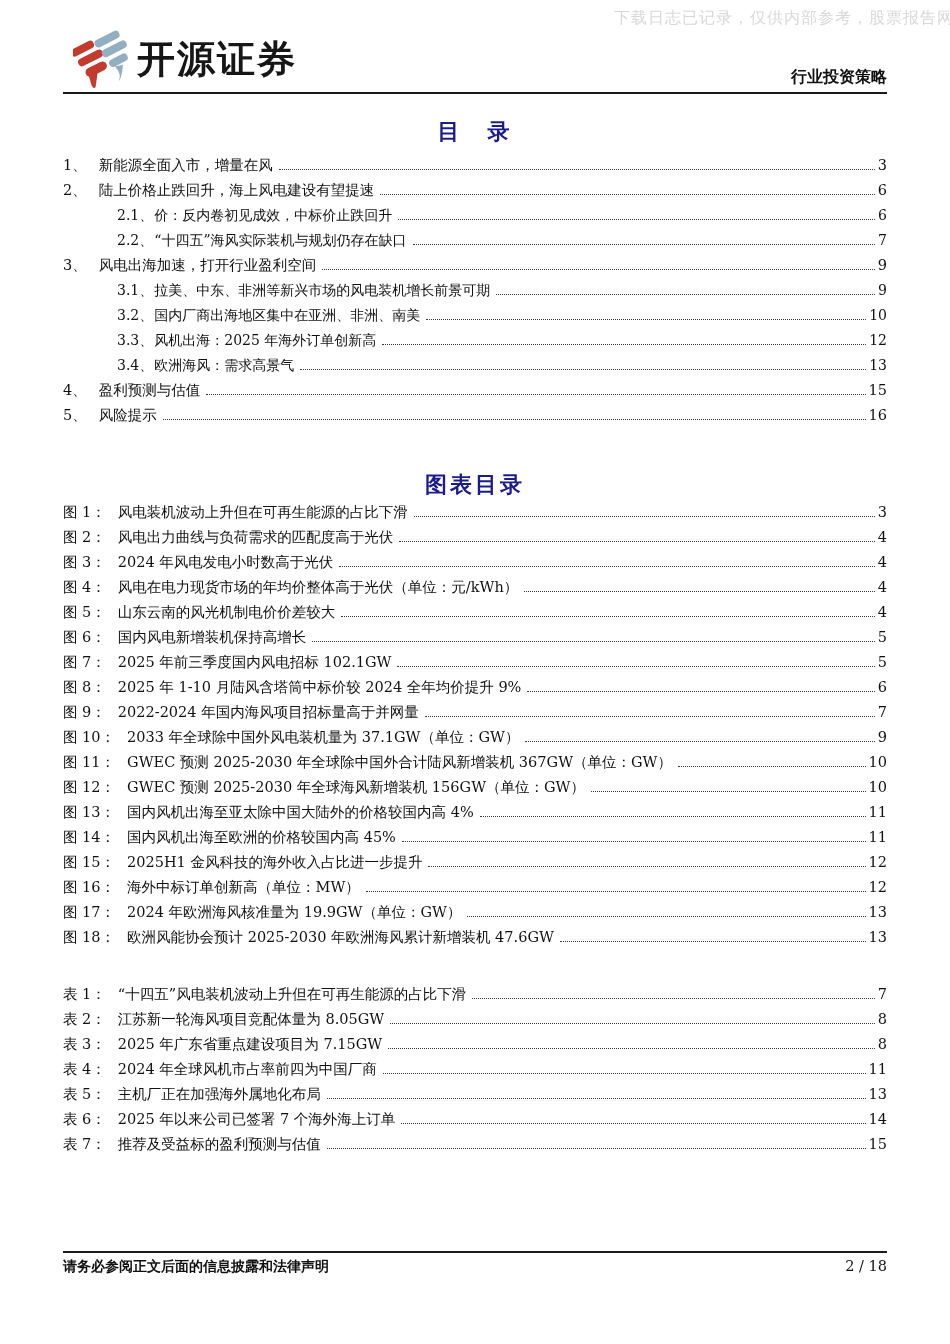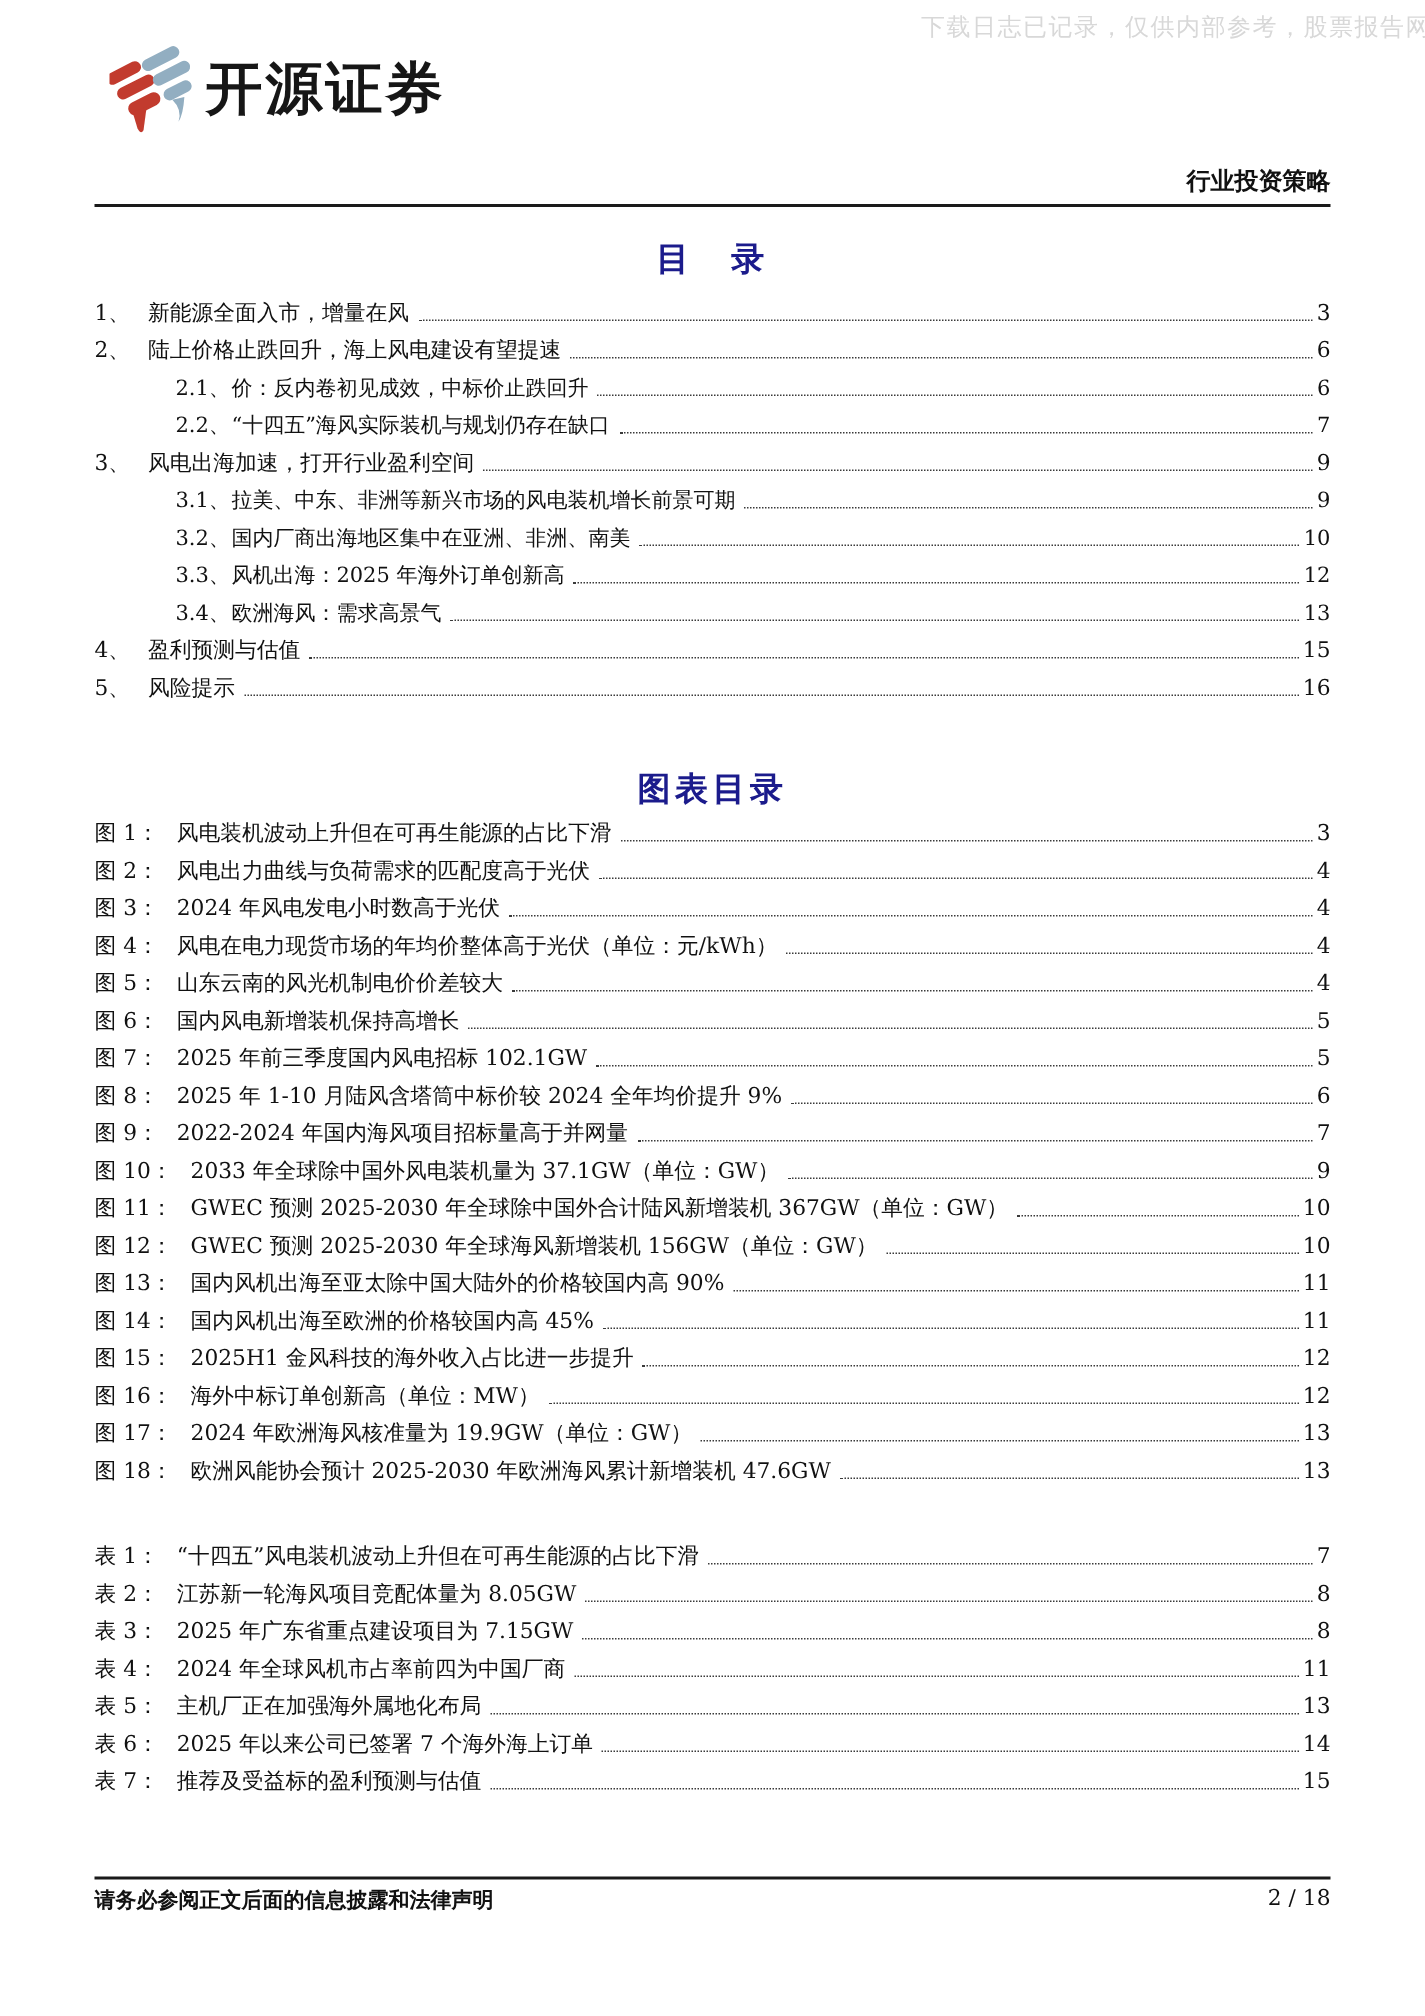--- a/index.html
+++ b/index.html
@@ -19,21 +19,21 @@
     top: 8px;
     right: -4px;
     font-size: 16px;
     letter-spacing: 1px;
     color: var(--watermark, #d8d8d8);
     white-space: nowrap;
     font-family: "DejaVu Sans", "Liberation Sans", sans-serif;
   }
   .header {
     position: relative;
-    height: 138px;
+    height: 94px;
     margin: 0 63px;
     border-bottom: 2px solid #1a1a1a;
   }
   .logo {
     position: absolute;
     left: 10px;
     top: 26px;
     display: flex;
     align-items: center;
   }
@@ -57,21 +57,20 @@
   .content { padding: 0 63px; }
   .sec-title {
     margin-top: 20px;
     height: 34px;
     line-height: 34px;
     text-align: center;
     font-size: 22px;
     font-weight: 700;
     letter-spacing: 3px;
     color: var(--navy, #1b1b8c);
-    font-family: Liberation Mono, monospace;
   }
   .fig-title { margin-top: 40px; }
   .list { margin-top: 4px; }
   .fig-list { margin-top: -2px; }
   .tbl-list { margin-top: 32px; }
   .row {
     display: flex;
     align-items: flex-end;
     height: 25px;
     font-size: 14.5px;
@@ -271,21 +270,21 @@
     <span class="pg">10</span>
   </div>
         <div class="row">
     <span class="num">图 12：</span>
     <span class="ttl">GWEC 预测 2025-2030 年全球海风新增装机 156GW（单位：GW）</span>
     <span class="leader"></span>
     <span class="pg">10</span>
   </div>
         <div class="row">
     <span class="num">图 13：</span>
-    <span class="ttl">国内风机出海至亚太除中国大陆外的价格较国内高 90%</span>
+    <span class="ttl">国内风机出海至亚太除中国大陆外的价格较国内高 4%</span>
     <span class="leader"></span>
     <span class="pg">11</span>
   </div>
         <div class="row">
     <span class="num">图 14：</span>
     <span class="ttl">国内风机出海至欧洲的价格较国内高 45%</span>
     <span class="leader"></span>
     <span class="pg">11</span>
   </div>
         <div class="row">

